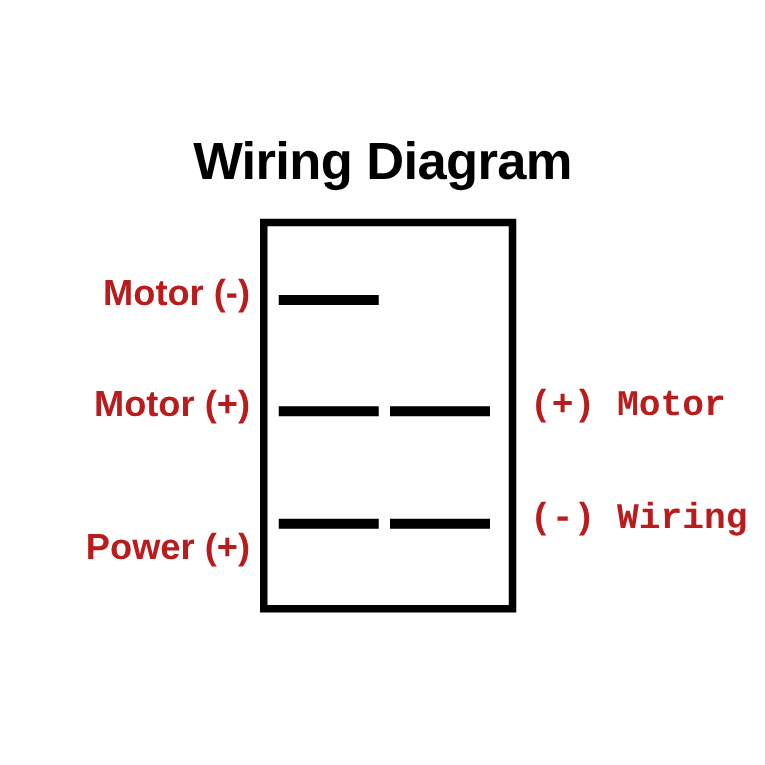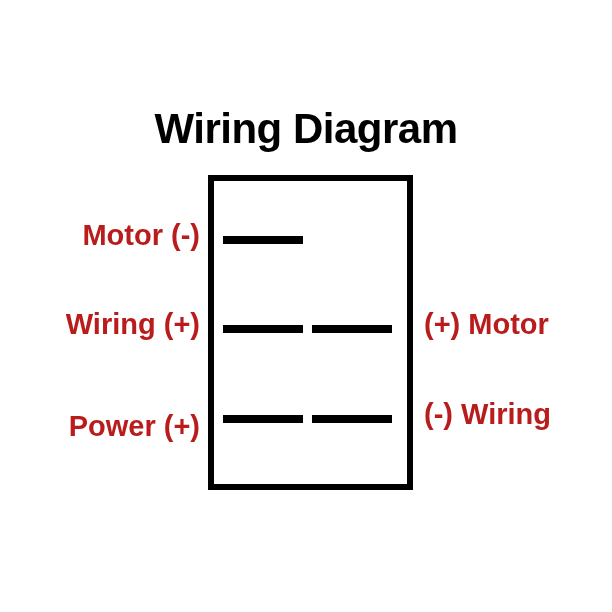--- a/index.html
+++ b/index.html
@@ -77,38 +77,39 @@
     line-height: 1;
     white-space: nowrap;
   }
   .side-label.left-label {
     right: 412px;      
     text-align: right;
   }
   .side-label.right-label {
     left: 424px;
     text-align: left;
+    font-family: Liberation Mono, monospace;
   }
 
   #label-left-1  { top: 221px; }
   #label-left-2  { top: 310px; }
-  #label-left-3  { top: 412px; }
+  #label-left-3  { top: 424px; }
   #label-right-1 { top: 310px; }
   #label-right-2 { top: 400px; }
 </style>
 </head>
 <body>
 
 <div id="diagram-root">
 
   <div id="diagram-title">Wiring Diagram</div>
 
   <div class="side-label left-label" id="label-left-1">Motor (-)</div>
 
-  <div class="side-label left-label" id="label-left-2">Wiring (+)</div>
+  <div class="side-label left-label" id="label-left-2">Motor (+)</div>
 
   <div class="side-label left-label" id="label-left-3">Power (+)</div>
 
   <div class="side-label right-label" id="label-right-1">(+) Motor</div>
 
   <div class="side-label right-label" id="label-right-2">(-) Wiring</div>
 
   <div id="switch-body">
 
     <div class="terminal-row" id="terminal-row-1">

